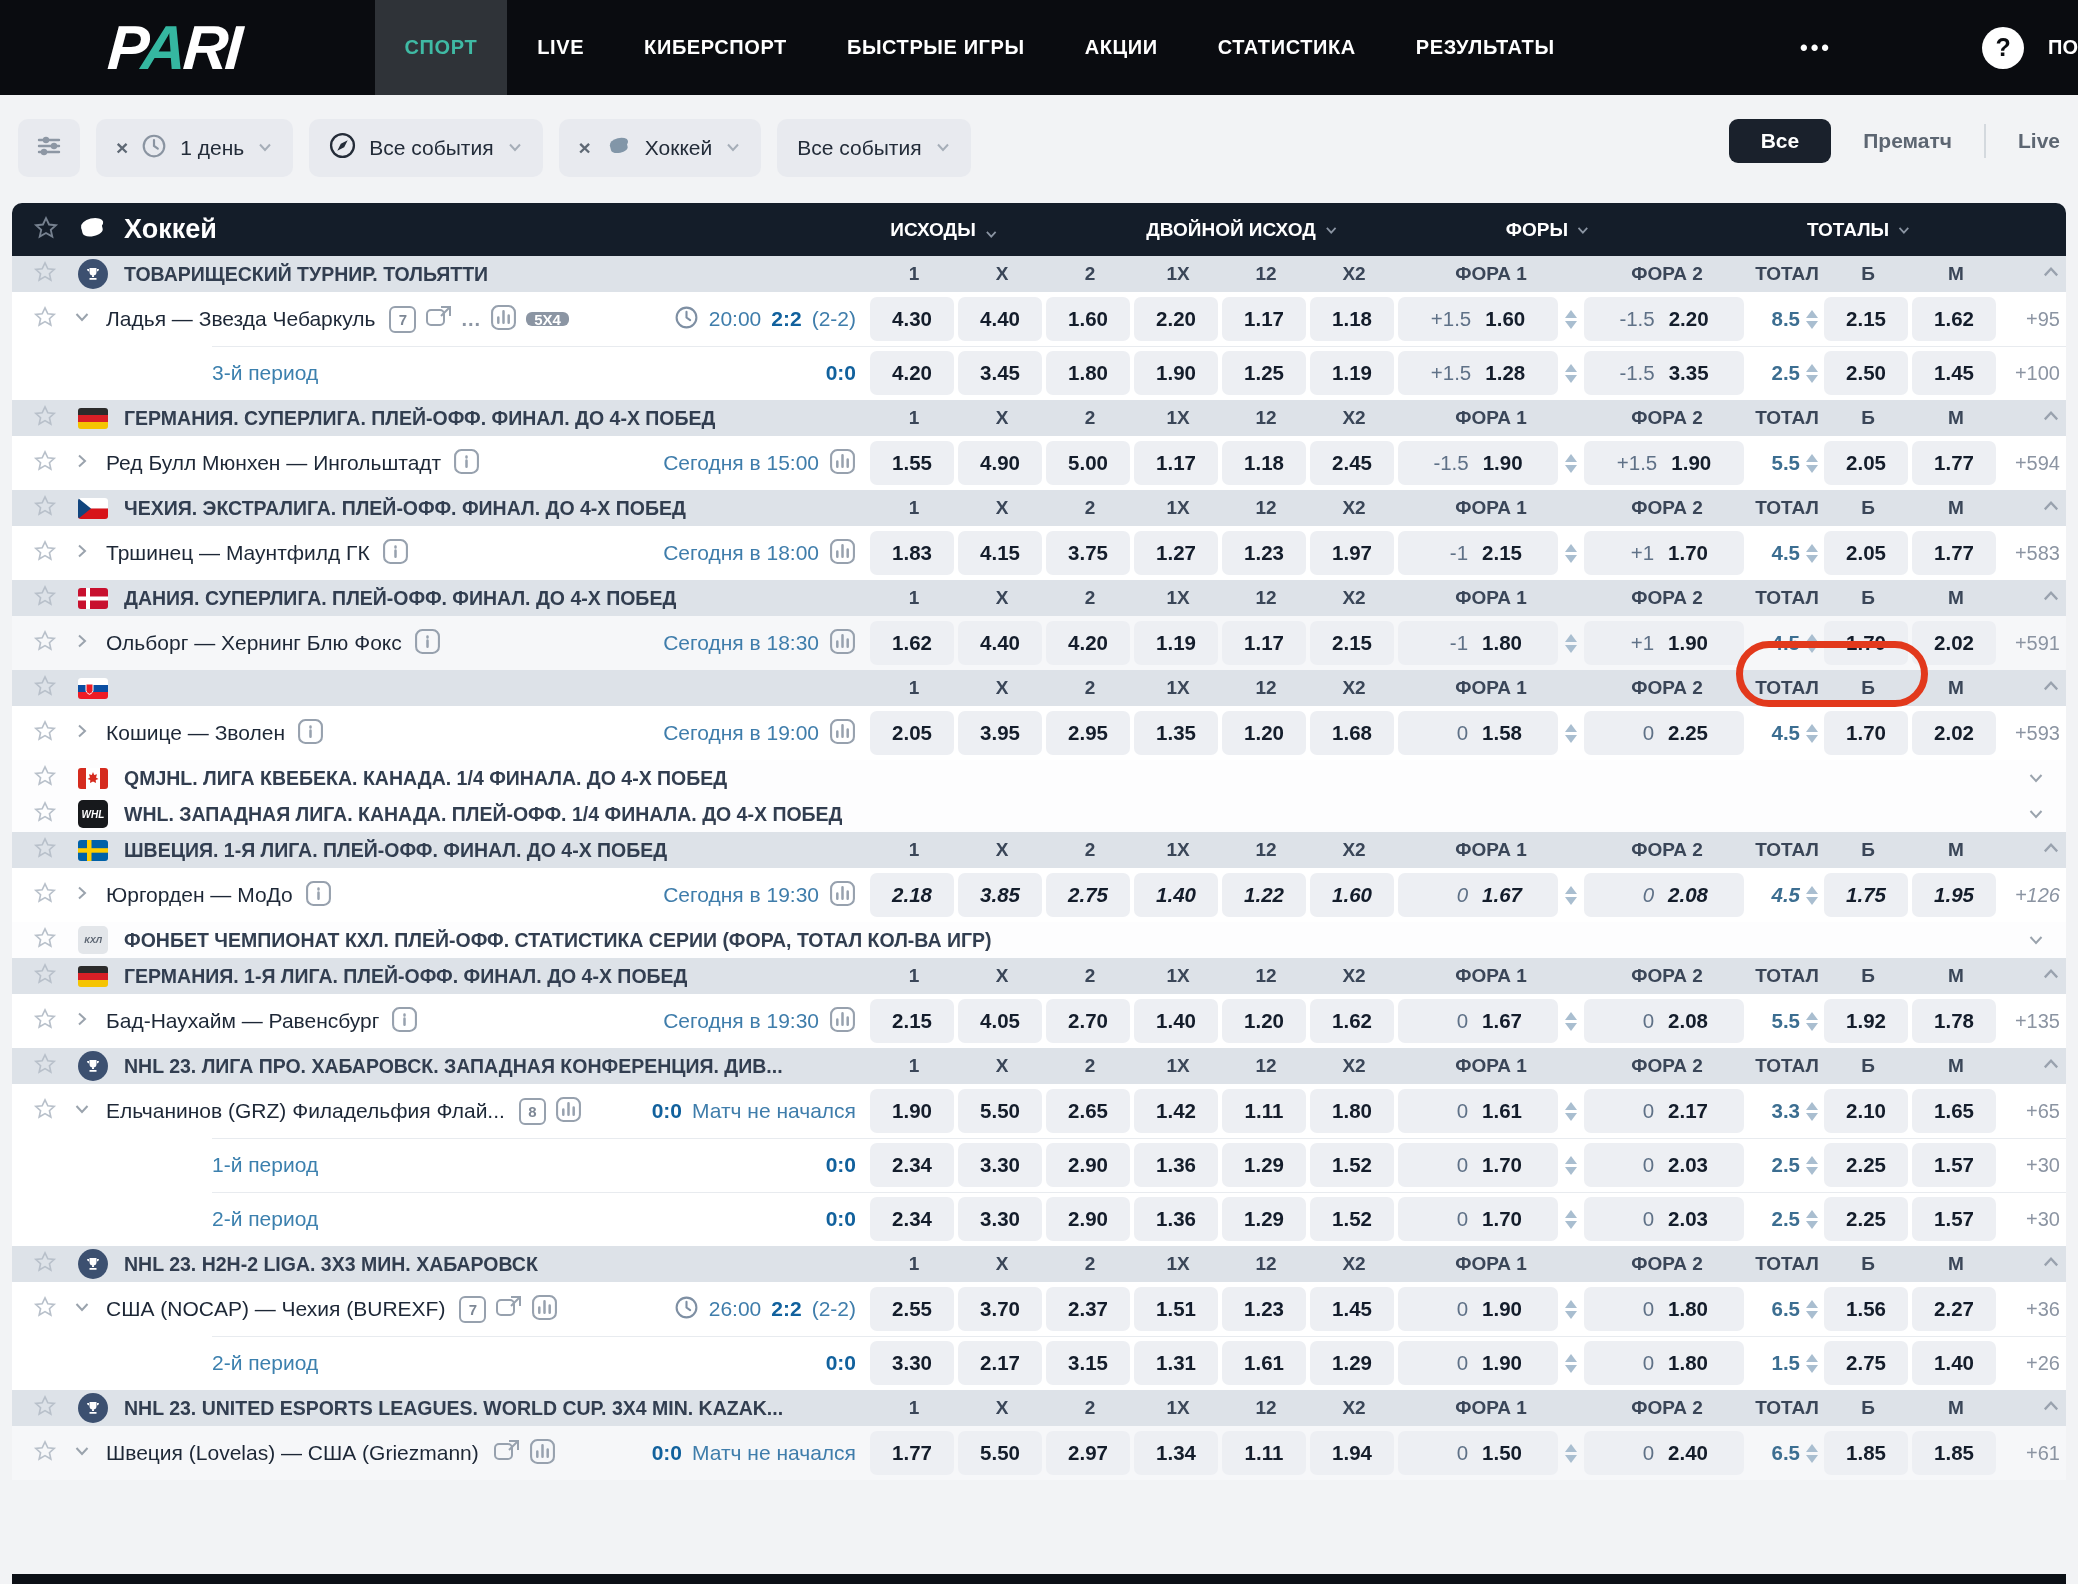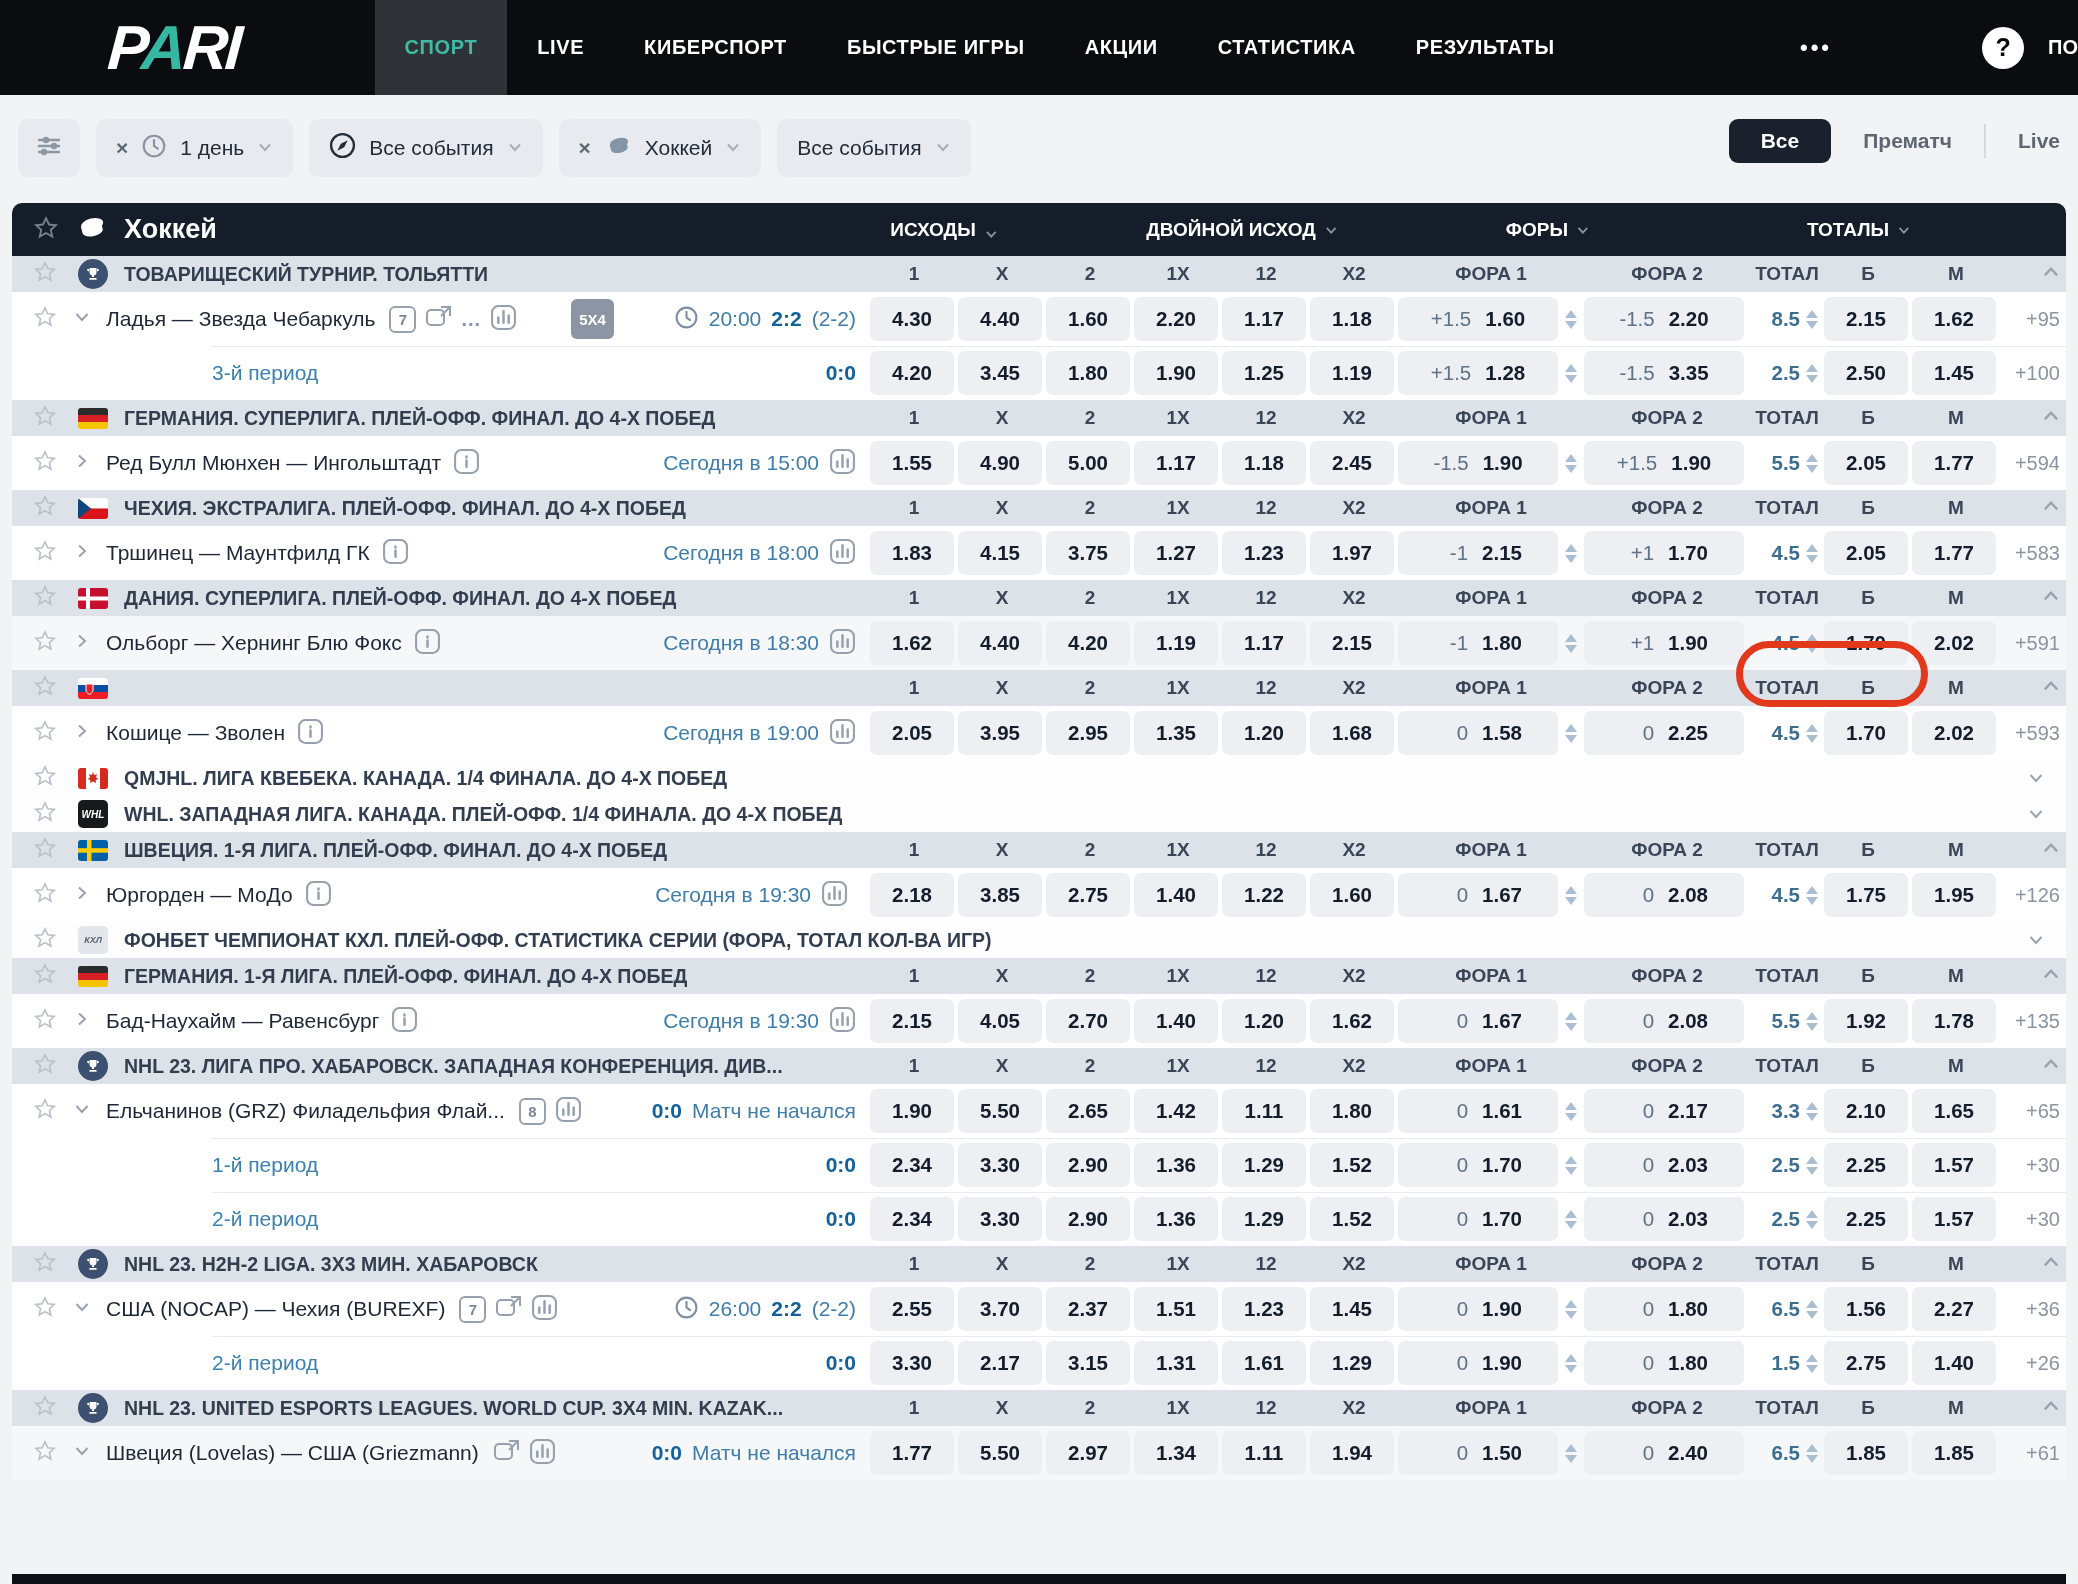--- a/index.html
+++ b/index.html
@@ -57,22 +57,22 @@
   .khl { background:#e3e6ea; color:#5d6673; font-size:9px; }
 
   .mrow, .prow { height:54px; background:#fff; display:flex; align-items:center;
                  padding-left:20px; position:relative; }
   .mrow.tint { background:#f6f7f9; }
   .mname { font-size:21px; color:#1d2736; margin-left:16px; white-space:nowrap; cursor:pointer; }
   .micons { display:flex; align-items:center; gap:9px; margin-left:14px; }
   .dots { color:#8c95a3; font-weight:700; font-size:20px; letter-spacing:1px; }
   .sqicon { width:27px; height:27px; border:2px solid #97a1ae; border-radius:6px; color:#7d8795;
             font-size:15px; font-weight:700; display:flex; align-items:center; justify-content:center; }
-  .badge { height:40px; padding:0 8px; background:#8b95a3; border-radius:6px; color:#fff;
-           font-size:15px; font-weight:700; display:flex; align-items:center;margin-left:45px; }
+  .badge { height:14px; padding:0 8px; background:#8b95a3; border-radius:6px; color:#fff;
+           font-size:15px; font-weight:700; display:flex; align-items:center; }
   .meta { margin-left:auto; display:flex; align-items:center; gap:10px; margin-right:14px; white-space:nowrap; }
   .t-blue { color:#3f7dab; font-size:21px; }
   .t-score { color:#11619d; font-size:21px; font-weight:800; }
   .prow::before { content:''; position:absolute; left:200px; right:0; top:0; height:1px; background:#e8ebef; }
   .pname { margin-left:180px; font-size:21px; color:#3c80ae; cursor:pointer; }
 
   
   .odds { width:1196px; flex:none; display:flex; align-items:center; padding-right:10px; margin-left:auto; }
   .ob { width:84px; height:44px; background:#edeff3; border-radius:7px; display:flex; align-items:center;
         justify-content:center; font-weight:700; font-size:20.5px; color:#141d2b; margin-right:4px;
@@ -705,21 +705,21 @@
               <rect x="2" y="2" width="22" height="22" rx="6" fill="none" stroke="#97a1ae" stroke-width="2"></rect>
               <path d="M13 8.2v1M13 12v6" stroke="#97a1ae" stroke-width="2.4" stroke-linecap="round"></path>
             </svg></span>
           <div class="meta">
             <span class="t-blue">Сегодня в 19:30</span>
             <span><svg width="27" height="27" viewBox="0 0 26 26">
                 <rect x="2" y="2" width="22" height="22" rx="6" fill="none" stroke="#97a1ae" stroke-width="2"></rect>
                 <path d="M8 18v-5M13 18V7M18 18v-7" stroke="#97a1ae" stroke-width="2.4" stroke-linecap="round"></path>
               </svg></span>
           </div>
-          <div class="odds" style="margin-left: 8px;">
+          <div class="odds" style="margin-left: 0px; font-style: italic;">
             <div class="ob">2.18</div>
             <div class="ob">3.85</div>
             <div class="ob">2.75</div>
             <div class="ob">1.40</div>
             <div class="ob">1.22</div>
             <div class="ob">1.60</div>
             <div class="ob obf">
               <span class="param">0</span>
               <span>1.67</span>
             </div>

